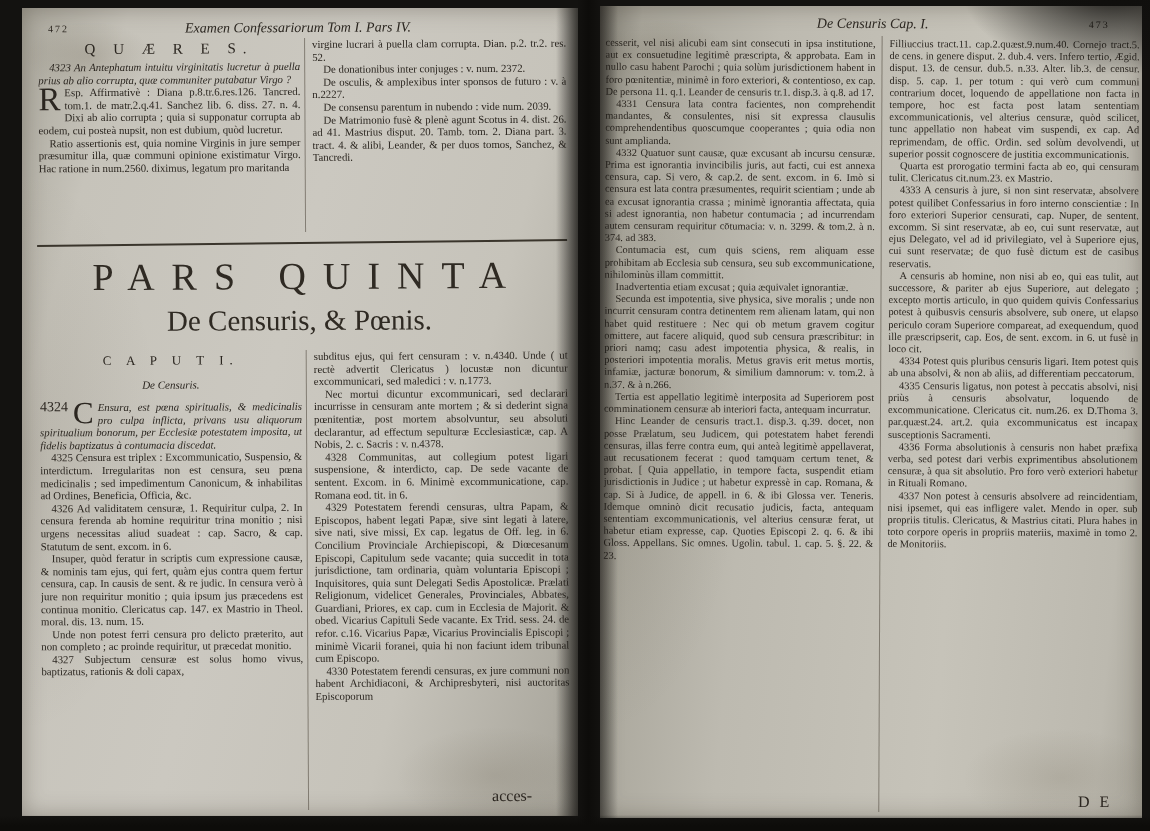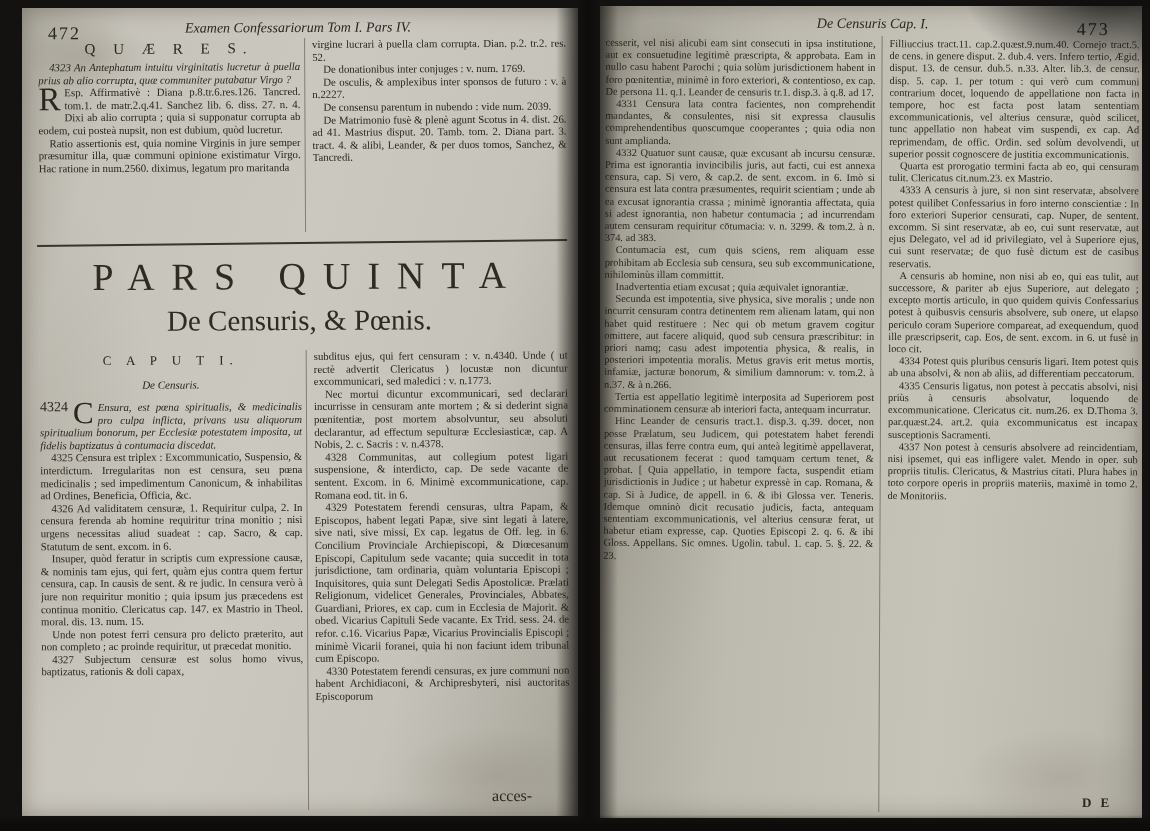--- a/index.html
+++ b/index.html
@@ -22,21 +22,21 @@
     background:radial-gradient(ellipse at 70% 20%, rgba(15,14,12,.9) 0%, rgba(15,14,12,.35) 45%, rgba(15,14,12,0) 70%); }
   .bottom-shade { position:absolute; left:0; bottom:0; width:1150px; height:16px;
     background:linear-gradient(0deg,#0d0c0a 30%,rgba(13,12,10,0) 100%); }
 
   .content { position:absolute; inset:0; }
   .page-left .content { transform:rotate(-0.3deg); }
   .page-right .content { transform:rotate(0.25deg); }
 
   
   .header { position:absolute; left:0; right:0; top:12px; height:20px; }
-  .pagenum { position:absolute; font-size:18px; letter-spacing:2px; }
+  .pagenum { position:absolute; font-size:10px; letter-spacing:2px; }
   .page-left .pagenum { left:28px; top:2px; }
   .page-right .pagenum { right:34px; top:0; }
   .running { position:absolute; left:0; right:0; text-align:center; font-style:italic; font-size:14px; }
   .page-right .running { top:-2px; }
 
   
   .col { position:absolute; overflow:hidden; text-align:justify; }
   .vrule { position:absolute; width:1px; background:rgba(73,66,55,.55); }
 
   .para { margin:0; text-indent:11px; }
@@ -55,21 +55,21 @@
   .hrule { position:absolute; left:16px; right:10px; top:234px; height:2px;
            background:#3a352c; transform:rotate(-0.35deg); }
   .pars-title { position:absolute; left:0; right:0; top:246px; text-align:center;
                 font-size:38px; letter-spacing:17px; text-indent:17px; color:#2f2a23; }
   .pars-sub { position:absolute; left:0; right:0; top:296px; text-align:center;
               font-size:29px; color:#2f2a23; }
   .caput { text-align:center; font-size:13px; letter-spacing:6px; margin:2px 0 10px; }
   .caput-sub { text-align:center; font-style:italic; font-size:11px; margin-bottom:10px; }
 
   .catchword { position:absolute; bottom:2px; right:38px; font-size:16px; }
-  .signature { position:absolute; bottom:0px; right:24px; font-size:13px; letter-spacing:3px; font-weight:bold; }
+  .signature { position:absolute; bottom:0px; right:24px; font-size:16px; letter-spacing:3px; font-weight:normal; }
 
   
   .texture { position:absolute; inset:0; pointer-events:none;
     background:
       radial-gradient(ellipse 90px 50px at 12% 6%, rgba(90,80,60,.18), rgba(90,80,60,0) 70%),
       radial-gradient(ellipse 140px 70px at 85% 95%, rgba(90,80,60,.15), rgba(90,80,60,0) 70%),
       radial-gradient(ellipse 200px 400px at 0% 55%, rgba(80,72,55,.12), rgba(80,72,55,0) 70%); }
 </style>
 </head>
 <body>
@@ -90,21 +90,21 @@
         <p class="para italic">4323 An Antephatum intuitu virginitatis lucretur à puella prius ab alio corrupta, quæ communiter putabatur Virgo ?</p>
         <p class="para noindent"><span class="dropcap">R</span><span>Esp. Affirmativè : Diana p.8.tr.6.res.126. Tancred. tom.1. de matr.2.q.41. Sanchez lib. 6. diss. 27. n. 4. Dixi ab alio corrupta ; quia si supponatur corrupta ab eodem, cui posteà nupsit, non est dubium, quòd lucretur.</span></p>
         <p class="para">Ratio assertionis est, quia nomine Virginis in jure semper præsumitur illa, quæ communi opinione existimatur Virgo. Hac ratione in num.2560. diximus, legatum pro maritanda</p>
       </div>
 
       <div class="vrule" style="left:284px; top:30px; height:194px;"></div>
 
       <div class="col" style="left:292px; top:30px; width:254px; height:196px;">
 
       <p class="para noindent">virgine lucrari à puella clam corrupta. Dian. p.2. tr.2. res. 52.</p>
-          <p class="para">De donationibus inter conjuges : v. num. 1769.</p>
+          <p class="para">De donationibus inter conjuges : v. num. 2372.</p>
           <p class="para">De osculis, &amp; amplexibus inter sponsos de futuro : v. à n.2227.</p>
           <p class="para">De consensu parentum in nubendo : vide num. 2039.</p>
           <p class="para">De Matrimonio fusè &amp; plenè agunt Scotus in 4. dist. 26. ad 41. Mastrius disput. 20. Tamb. tom. 2. Diana part. 3. tract. 4. &amp; alibi, Leander, &amp; per duos tomos, Sanchez, &amp; Tancredi.</p>
         </div>
 
       <div class="hrule"></div>
       <div class="pars-title">PARS QUINTA</div>
       <div class="pars-sub">De Censuris, &amp; Pœnis.</div>
 
       <div class="col" style="left:18px; top:342px; width:262px; height:458px;">
@@ -163,20 +163,21 @@
 
       <div class="col" style="left:288px; top:32px; width:250px; height:772px;">
         <div>
 
         <p class="para noindent">Filliuccius tract.11. cap.2.quæst.9.num.40. Cornejo tract.5. de cens. in genere disput. 2. dub.4. vers. Infero tertio, Ægid. disput. 13. de censur. dub.5. n.33. Alter. lib.3. de censur. disp. 5. cap. 1. per totum : qui verò cum communi contrarium docet, loquendo de appellatione non facta in tempore, hoc est facta post latam sententiam excommunicationis, vel alterius censuræ, quòd scilicet, tunc appellatio non habeat vim suspendi, ex cap. Ad reprimendam, de offic. Ordin. sed solùm devolvendi, ut superior possit cognoscere de justitia excommunicationis.</p>
             <p class="para">Quarta est prorogatio termini facta ab eo, qui censuram tulit. Clericatus cit.num.23. ex Mastrio.</p>
             <p class="para">4333 A censuris à jure, si non sint reservatæ, absolvere potest quilibet Confessarius in foro interno conscientiæ : In foro exteriori Superior censurati, cap. Nuper, de sentent. excomm. Si sint reservatæ, ab eo, cui sunt reservatæ, aut ejus Delegato, vel ad id privilegiato, vel à Superiore ejus, cui sunt reservatæ; de quo fusè dictum est de casibus reservatis.</p>
             <p class="para">A censuris ab homine, non nisi ab eo, qui eas tulit, aut successore, &amp; pariter ab ejus Superiore, aut delegato ; excepto mortis articulo, in quo quidem quivis Confessarius potest à quibusvis censuris absolvere, sub onere, ut elapso periculo coram Superiore compareat, ad exequendum, quod ille præscripserit, cap. Eos, de sent. excom. in 6. ut fusè in loco cit.</p>
             <p class="para">4334 Potest quis pluribus censuris ligari. Item potest quis ab una absolvi, &amp; non ab aliis, ad differentiam peccatorum.</p>
             <p class="para">4335 Censuris ligatus, non potest à peccatis absolvi, nisi priùs à censuris absolvatur, loquendo de excommunicatione. Clericatus cit. num.26. ex D.Thoma 3. par.quæst.24. art.2. quia excommunicatus est incapax susceptionis Sacramenti.</p>
+            <p class="para">4336 Forma absolutionis à censuris non habet præfixa verba, sed potest dari verbis exprimentibus absolutionem censuræ, à qua sit absolutio. Pro foro verò exteriori habetur in Rituali Romano.</p>
             <p class="para">4337 Non potest à censuris absolvere ad reincidentiam, nisi ipsemet, qui eas infligere valet. Mendo in oper. sub propriis titulis. Clericatus, &amp; Mastrius citati. Plura habes in toto corpore operis in propriis materiis, maximè in tomo 2. de Monitoriis.</p>
           </div>
         <div class="signature">D E</div>
       </div>
 
     </div>
   </div>
 
   <div class="gutter"></div>
   <div class="corner-smudge"></div>

